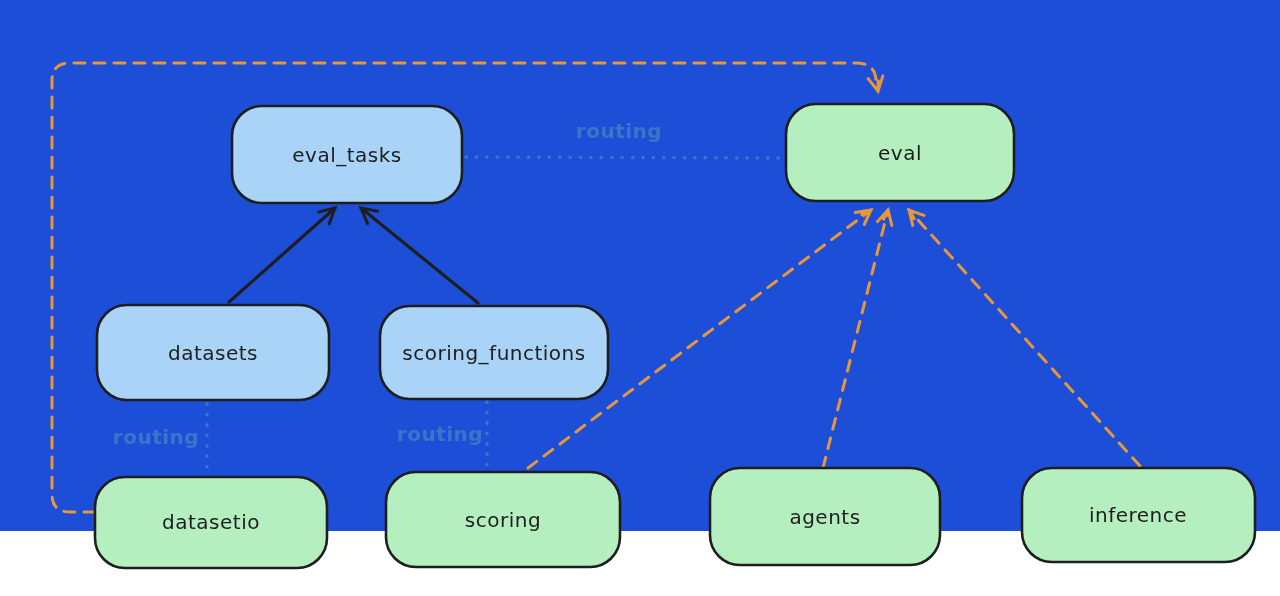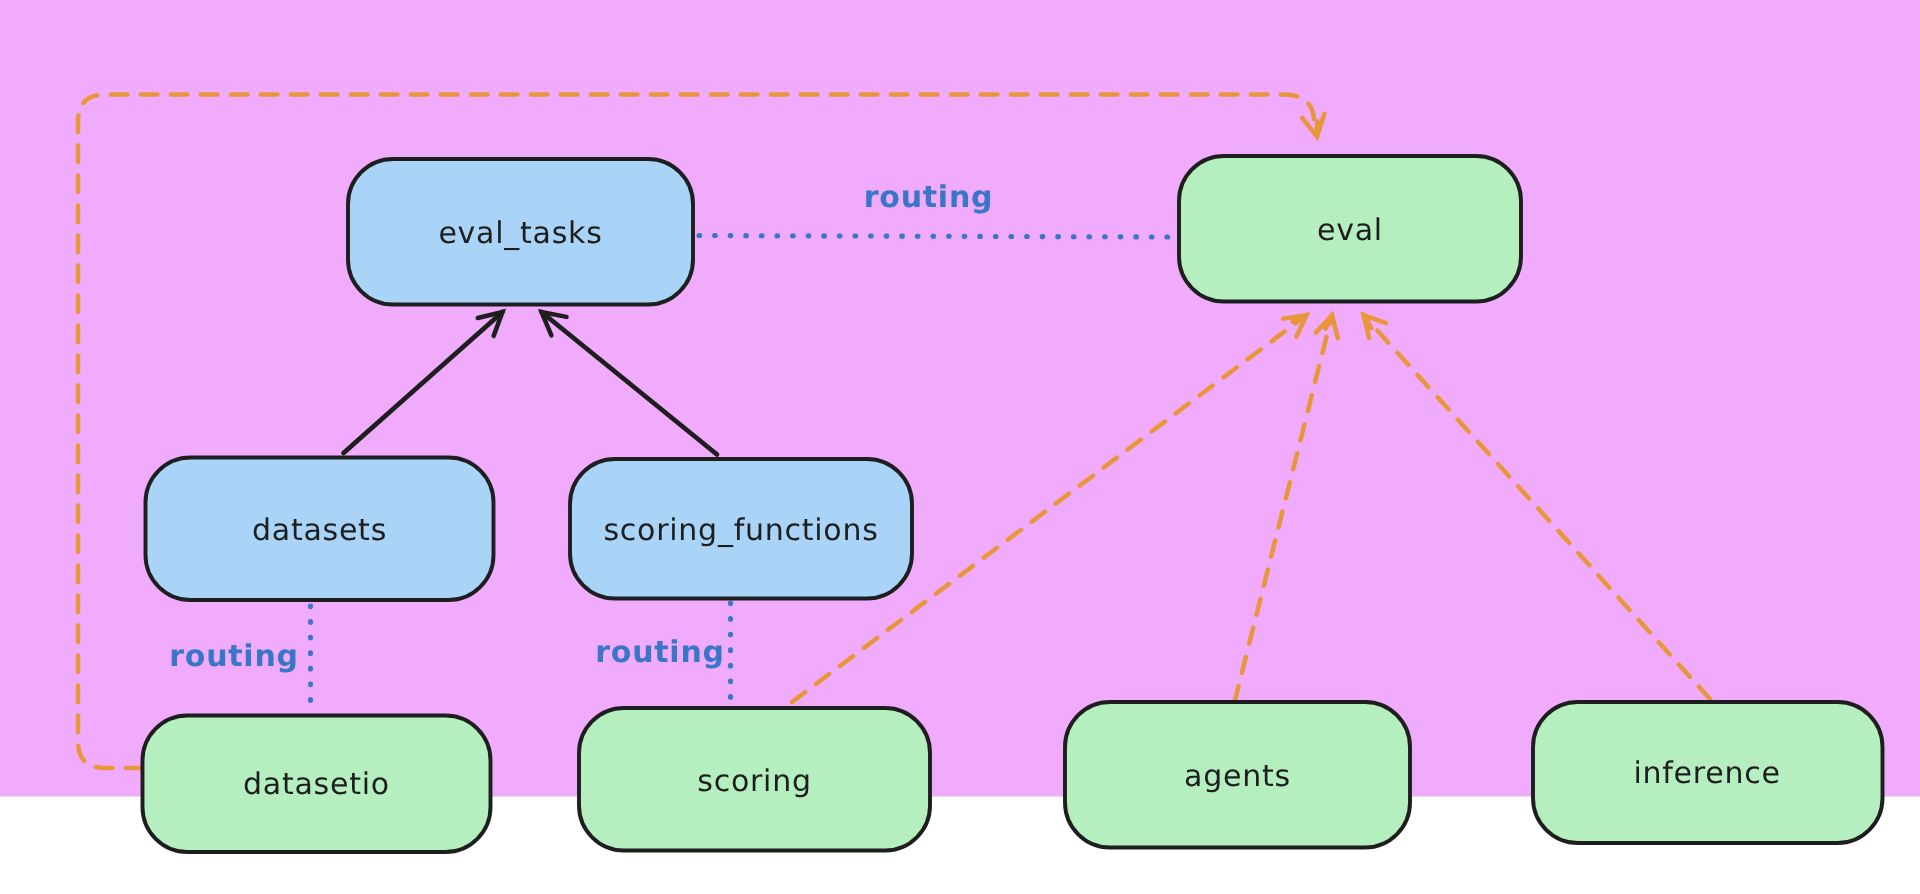--- a/index.html
+++ b/index.html
@@ -8,21 +8,21 @@
     background: #ffffff;
     width: 1280px;
     height: 596px;
     overflow: hidden;
     font-family: "DejaVu Sans", sans-serif;
   }
   .canvas-wrap {
     position: relative;
     width: 1280px;
     height: 531px;
-    background: #f0abfc;
+    background: #1d4ed8;
   }
   svg { display: block; }
   text.node-label {
     font-family: "DejaVu Sans", sans-serif;
     font-size: 20px;
     letter-spacing: 0.5px;
   }
   text.edge-label {
     font-family: "DejaVu Sans", sans-serif;
     font-size: 20px;

